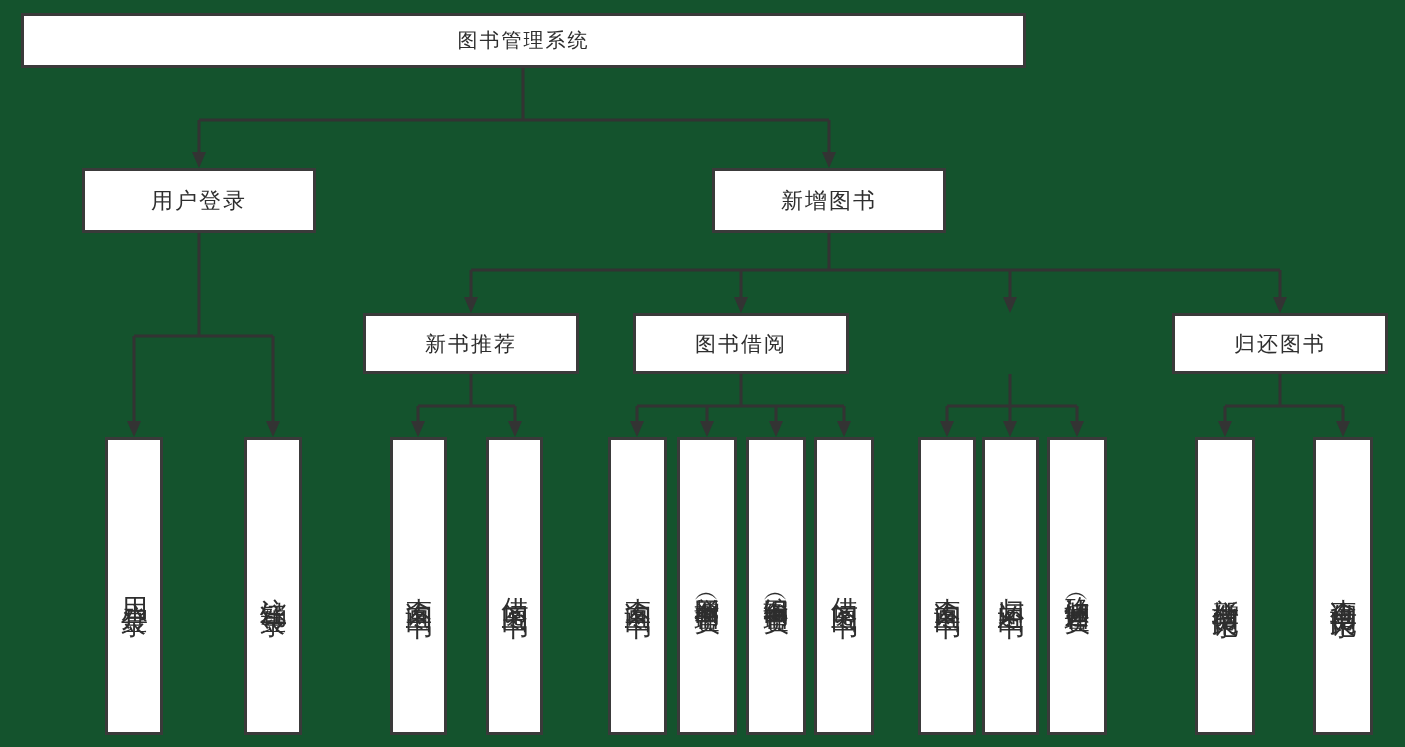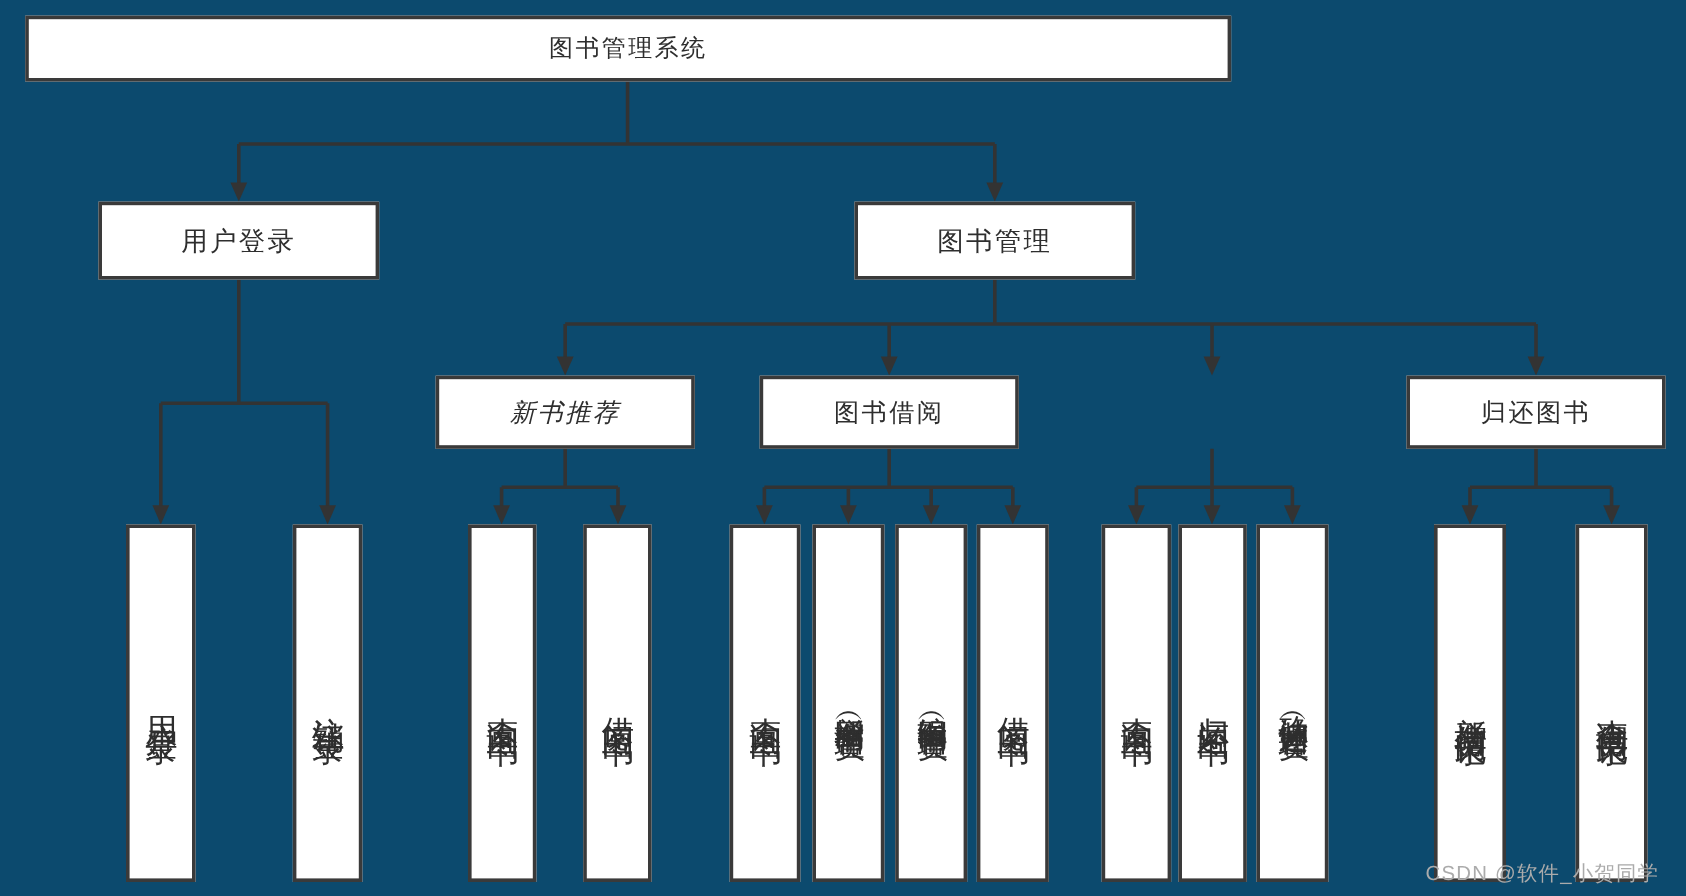--- a/index.html
+++ b/index.html
@@ -1,17 +1,17 @@
 <!DOCTYPE html>
 <html><head>
 <meta charset="utf-8">
 <style>
   html,body { margin:0; padding:0; background:#ffffff; }
   .stage {
-    position:relative; width:1405px; height:747px; background:#0c4a6e;
+    position:relative; width:1405px; height:747px; background:#14532d;
     font-family:"Liberation Sans", sans-serif; overflow:hidden;
   }
   .connectors { position:absolute; left:0; top:0; width:1405px; height:747px; z-index:1; }
   .box {
     position:absolute; box-sizing:border-box; background:#ffffff;
     border:3px solid #3a3a3a; color:#2e2e2e;
     display:flex; align-items:center; justify-content:center;
     z-index:2; text-align:center;
   }
   .root-box  { left:21px;  top:13px;  width:1005px; height:55px; font-size:20px; letter-spacing:2px; }
@@ -67,24 +67,24 @@
   </svg>
 
   <div class="box root-box">
     <span>图书管理系统</span>
   </div>
 
   <div class="box l2-box" style="left:82px;">
     <span>用户登录</span>
   </div>
   <div class="box l2-box" style="left:712px;">
-    <span>图书管理</span>
+    <span>新增图书</span>
   </div>
 
-  <div class="box l3-box" style="left:363px;font-style:italic;">
+  <div class="box l3-box" style="left:363px;">
     <span>新书推荐</span>
   </div>
   <div class="box l3-box" style="left:633px;font-family:Liberation Mono, monospace;">
     <span>图书借阅</span>
   </div>
   <div class="box l3-box" style="left:1172px;">
     <span>归还图书</span>
   </div>
 
   <div class="box leaf" style="left:105px; width:58px;">
@@ -124,15 +124,14 @@
     <span>确认归还（管理员）</span>
   </div>
 
   <div class="box leaf lt-m" style="left:1195px; width:60px;">
     <span>新增借阅记录</span>
   </div>
   <div class="box leaf lt-m" style="left:1313px; width:60px;">
     <span>查询借阅记录</span>
   </div>
 
-  <div class="watermark">CSDN @软件_小贺同学</div>
 
 </div>
 
 </body></html>

